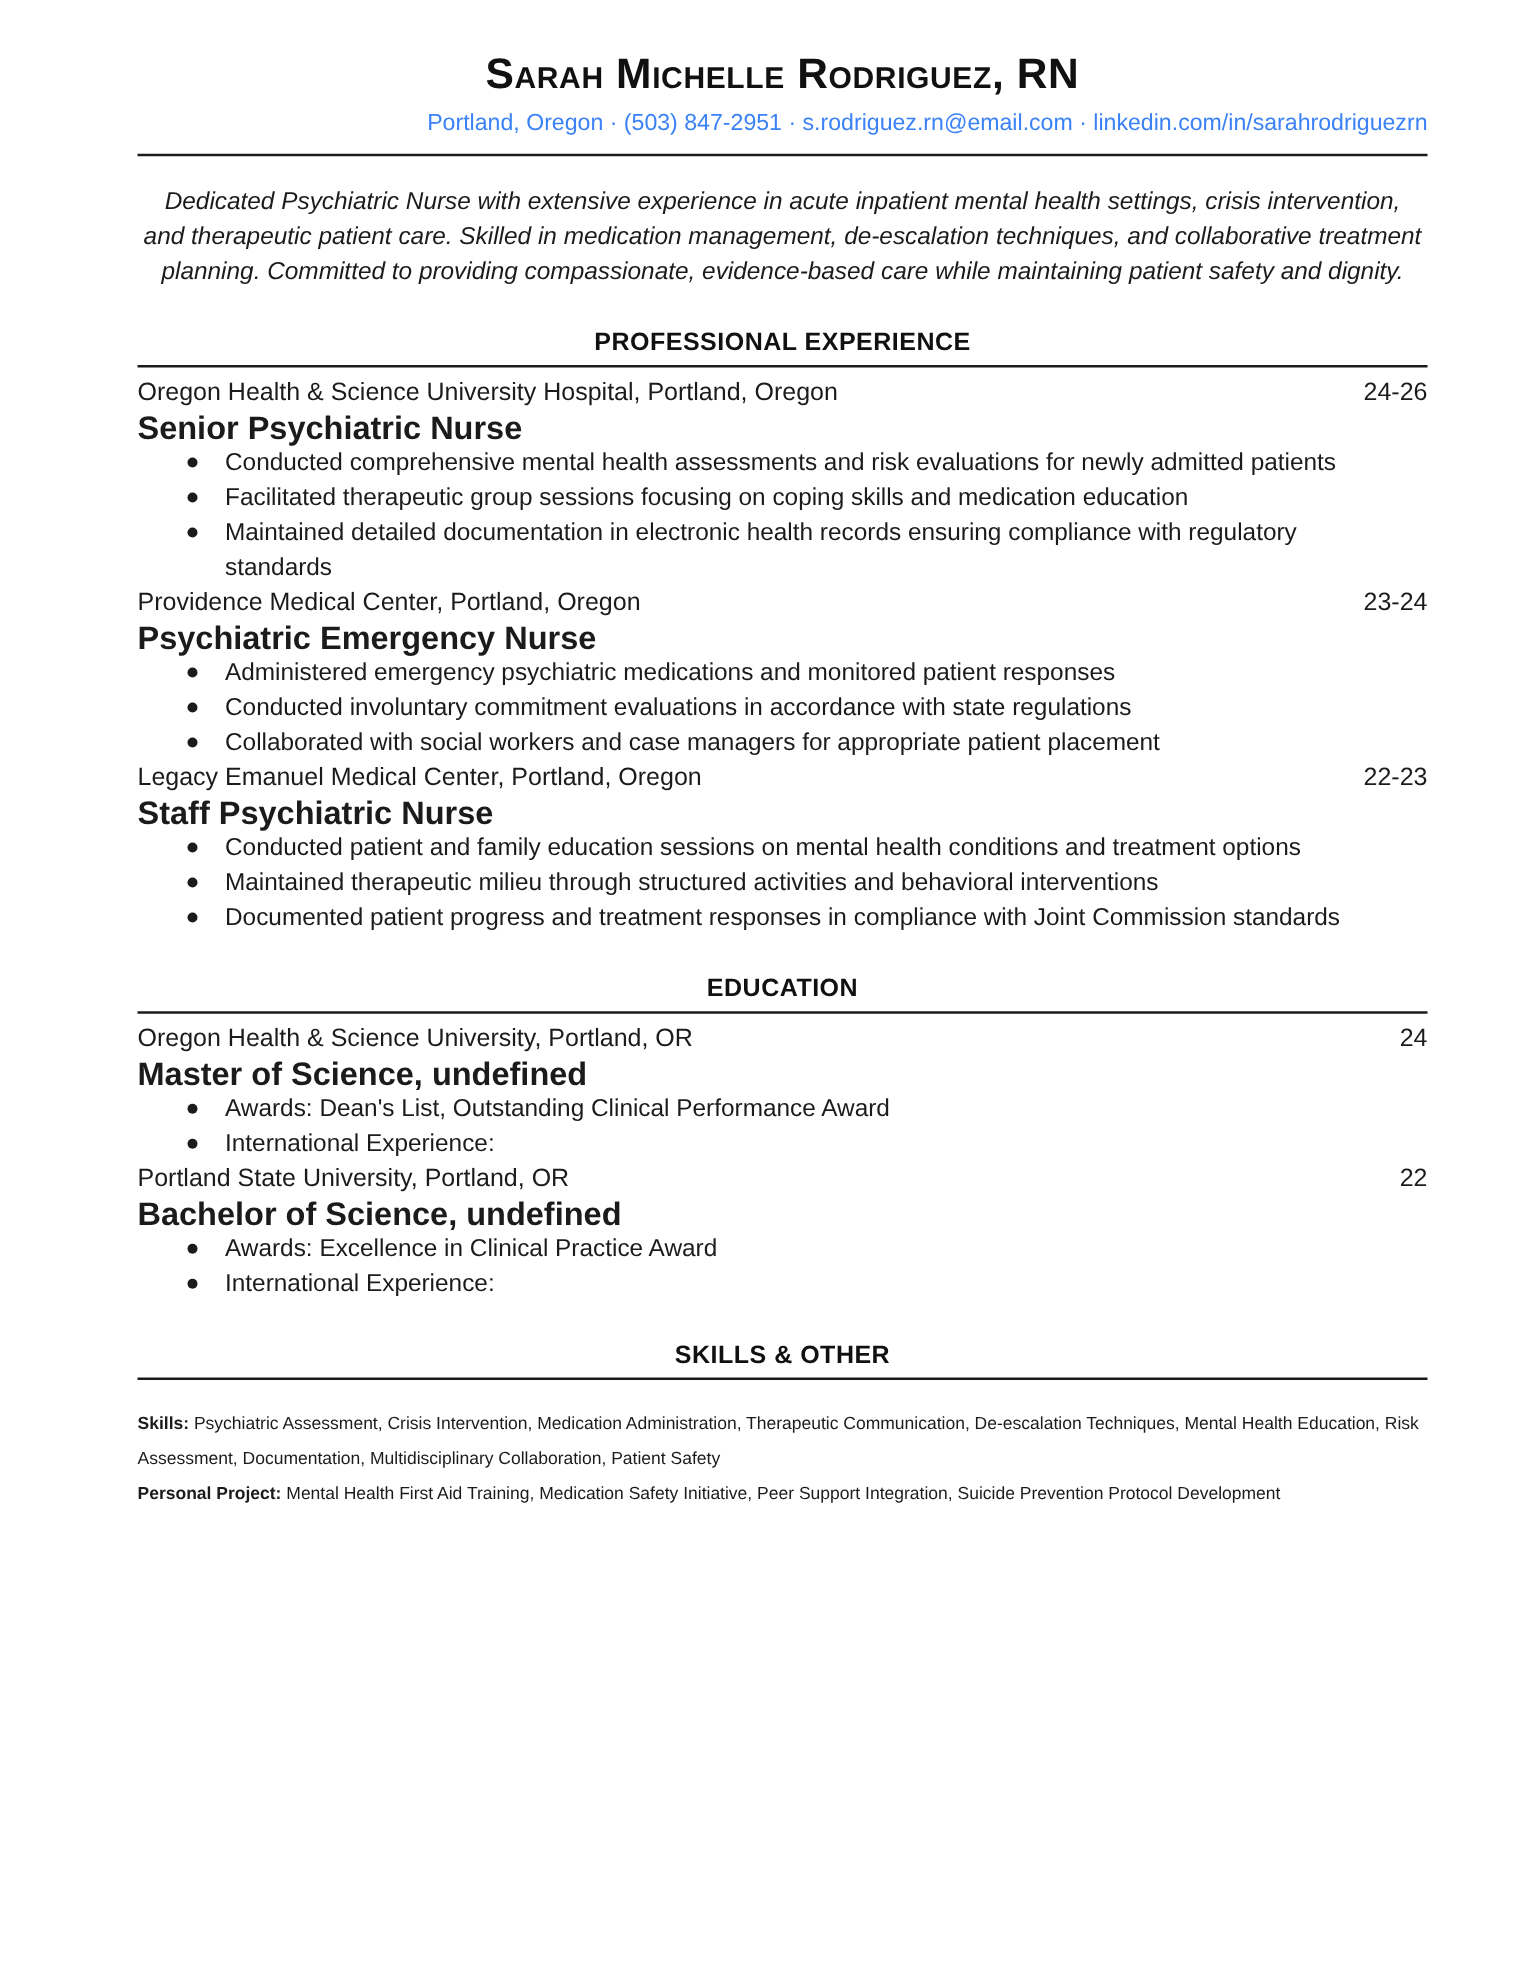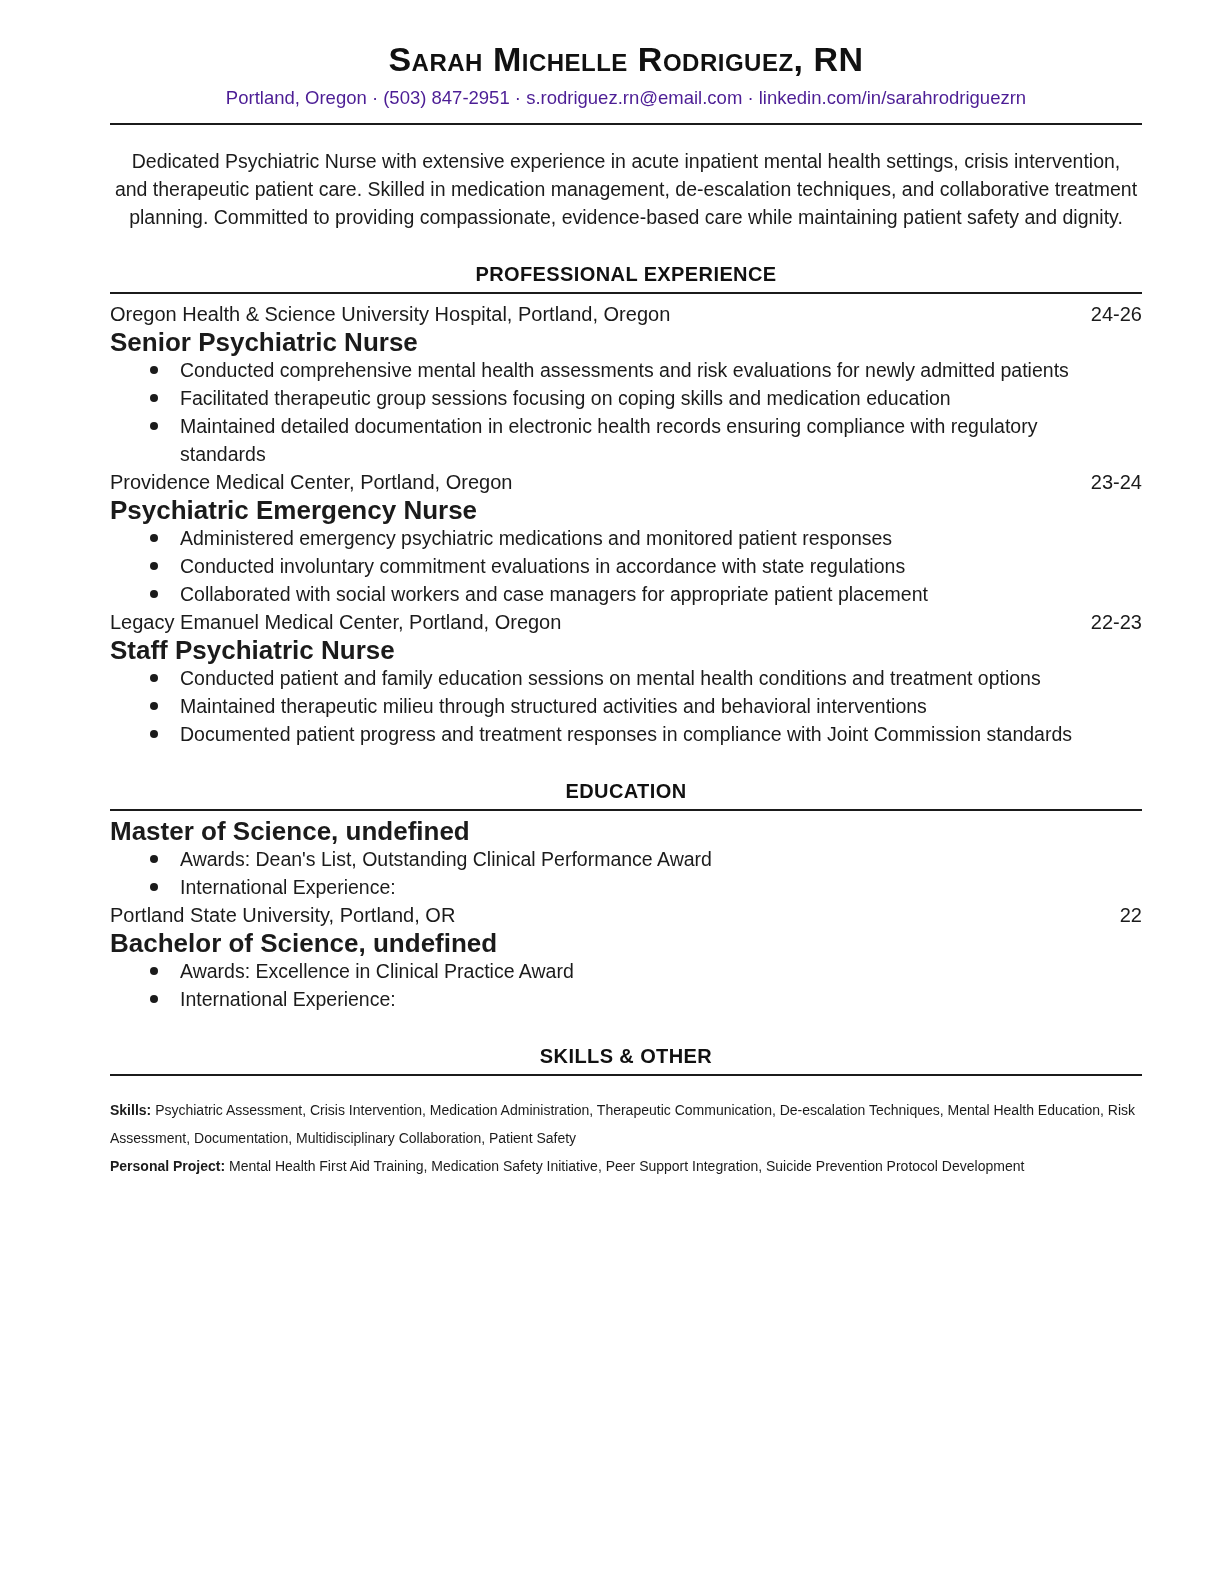--- a/index.html
+++ b/index.html
@@ -17,36 +17,37 @@
   }
   .name {
     text-align: center;
     font-size: 34px;
     font-weight: 700;
     font-variant: small-caps;
     letter-spacing: 0.5px;
     color: #111111;
   }
   .contact {
-    text-align: center;
+    text-align: right;
     font-size: 18.5px;
     margin-top: 8px;
-    color: #4c1d95;
+    color: #3b82f6;
   }
   .top-rule {
     border: none;
     border-top: 2px solid #1b1b1b;
     margin-top: 14px;
   }
   .summary {
     text-align: center;
     font-size: 19.5px;
     line-height: 28px;
     margin-top: 22px;
     padding: 0 4px;
+    font-style: italic;
   }
   .section-heading {
     margin-top: 32px;
     text-align: center;
     font-size: 20px;
     font-weight: 700;
     letter-spacing: 0.4px;
     padding-bottom: 6px;
     border-bottom: 2px solid #1b1b1b;
     color: #111111;
@@ -156,20 +157,24 @@
       </div>
     <div class="bullet">
         <span class="dot"></span>
         <span class="btext">Documented patient progress and treatment responses in compliance with Joint Commission standards</span>
       </div>
   </div>
 
   <div class="section-heading">EDUCATION</div>
   <div class="section-body">
 
+    <div class="entry-row">
+      <span class="entry-company">Oregon Health &amp; Science University, Portland, OR</span>
+      <span class="entry-dates">24</span>
+    </div>
     <div class="entry-role">Master of Science, undefined</div>
     <div class="bullet">
         <span class="dot"></span>
         <span class="btext">Awards: Dean's List, Outstanding Clinical Performance Award</span>
       </div>
     <div class="bullet">
         <span class="dot"></span>
         <span class="btext">International Experience:</span>
       </div>
 

